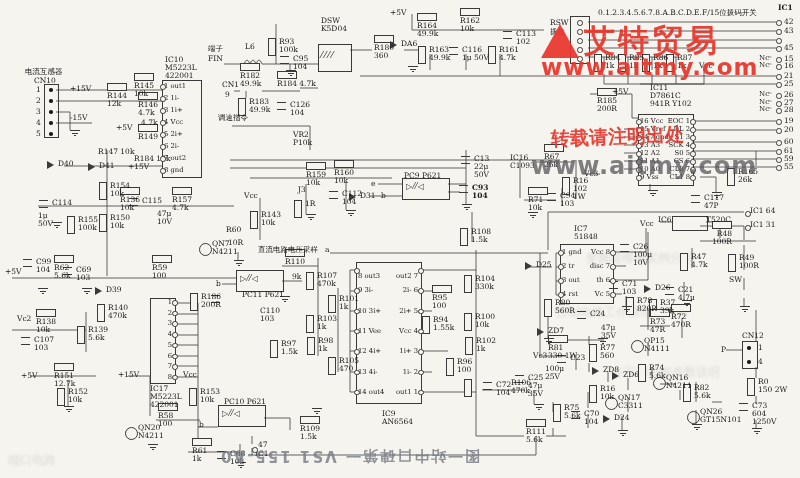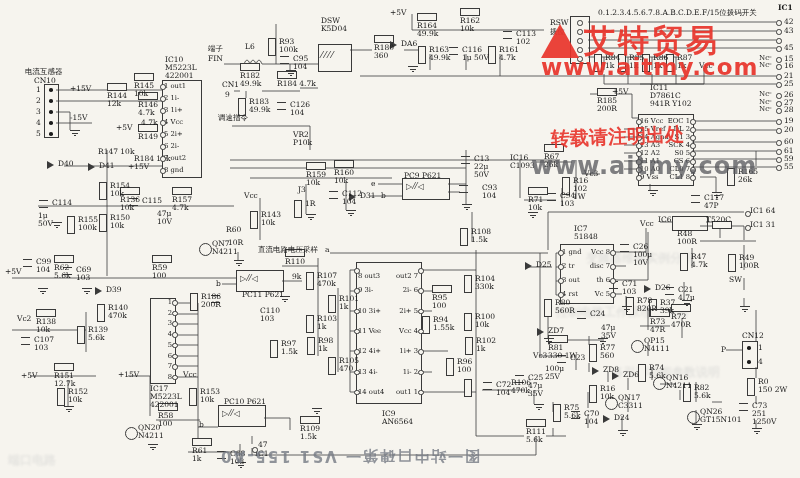--- a/index.html
+++ b/index.html
@@ -281,21 +281,21 @@
     <div class="lbl" style="left: 404px; top: 172px;">PC9 P621</div>
     <div class="lbl" style="left: 371px; top: 180px;">e</div>
     <div class="dio" style="left: 349px; top: 193px;"></div>
     <div class="lbl" style="left: 360px; top: 192px;">D31</div>
     <div class="lbl" style="left: 381px; top: 192px;">b</div>
     <div class="cap" style="left: 461px; top: 156px;"></div>
     <div class="lbl" style="left: 474px; top: 155px;">C13
 22μ
 50V</div>
     <div class="cap" style="left: 459px; top: 185px;"></div>
-    <div class="lbl" style="left: 482px; top: 184px;">C93
+    <div class="lbl" style="left: 472px; top: 184px; font-weight: bold;">C93
 104</div>
     <div class="lbl" style="left: 510px; top: 154px;">IC16
 C1093</div>
     <div class="res-h" style="left: 544px; top: 144px;"></div>
     <div class="lbl" style="left: 544px; top: 153px;">R67
 26k</div>
     <div class="lbl" style="left: 584px; top: 170px;">Vc3</div>
     <div class="res-v" style="left: 562px; top: 177px;"></div>
     <div class="lbl" style="left: 573px; top: 177px;">R16
 102
@@ -413,21 +413,21 @@
     <div class="res-h" style="left: 671px; top: 304px;"></div>
     <div class="lbl" style="left: 671px; top: 313px;">R72
 470R</div>
     <div class="tr" style="left: 631px; top: 340px;"></div>
     <div class="lbl" style="left: 644px; top: 337px;">QP15
 N4111</div>
     <div class="lbl" style="left: 640px; top: 220px;">Vcc</div>
     <div class="lbl" style="left: 658px; top: 216px;">IC6</div>
     <div class="lbl" style="left: 706px; top: 216px;">T520C</div>
     <div class="res-h" style="left: 712px; top: 221px;"></div>
-    <div class="lbl" style="left: 677px; top: 230px;">R48
+    <div class="lbl" style="left: 712px; top: 230px; text-align: right;">R48
 100R</div>
     <div class="res-v" style="left: 680px; top: 253px;"></div>
     <div class="lbl" style="left: 691px; top: 253px;">R47
 4.7k</div>
     <div class="cap" style="left: 665px; top: 287px;"></div>
     <div class="lbl" style="left: 678px; top: 286px;">C21
 4.7μ</div>
     <div class="res-v" style="left: 728px; top: 254px;"></div>
     <div class="lbl" style="left: 739px; top: 254px;">R49
 100R</div>
@@ -475,21 +475,21 @@
 GT15N101</div>
     <div class="lbl" style="left: 742px; top: 332px;">CN12</div>
     <div class="lbl" style="left: 721px; top: 346px;">P</div>
     <div class="lbl" style="left: 758px; top: 344px;">1</div>
     <div class="lbl" style="left: 758px; top: 358px;">4</div>
     <div class="res-v" style="left: 747px; top: 378px;"></div>
     <div class="lbl" style="left: 758px; top: 378px;">R0
 150 2W</div>
     <div class="cap" style="left: 739px; top: 403px;"></div>
     <div class="lbl" style="left: 752px; top: 402px;">C73
-251
+604
 1250V</div>
     <div class="box" style="left: 162px; top: 80px; width: 38px; height: 96px;"></div>
     <div class="icrow only-l" style="left: 164px; top: 82px; width: 34px;">1 out1</div>
     <div class="pin-c" style="left: 160px; top: 84px;"></div>
     <div class="icrow only-l" style="left: 164px; top: 94px; width: 34px;">2 1i-</div>
     <div class="pin-c" style="left: 160px; top: 96px;"></div>
     <div class="icrow only-l" style="left: 164px; top: 106px; width: 34px;">3 1i+</div>
     <div class="pin-c" style="left: 160px; top: 108px;"></div>
     <div class="icrow only-l" style="left: 164px; top: 118px; width: 34px;">4 Vcc</div>
     <div class="pin-c" style="left: 160px; top: 120px;"></div>

